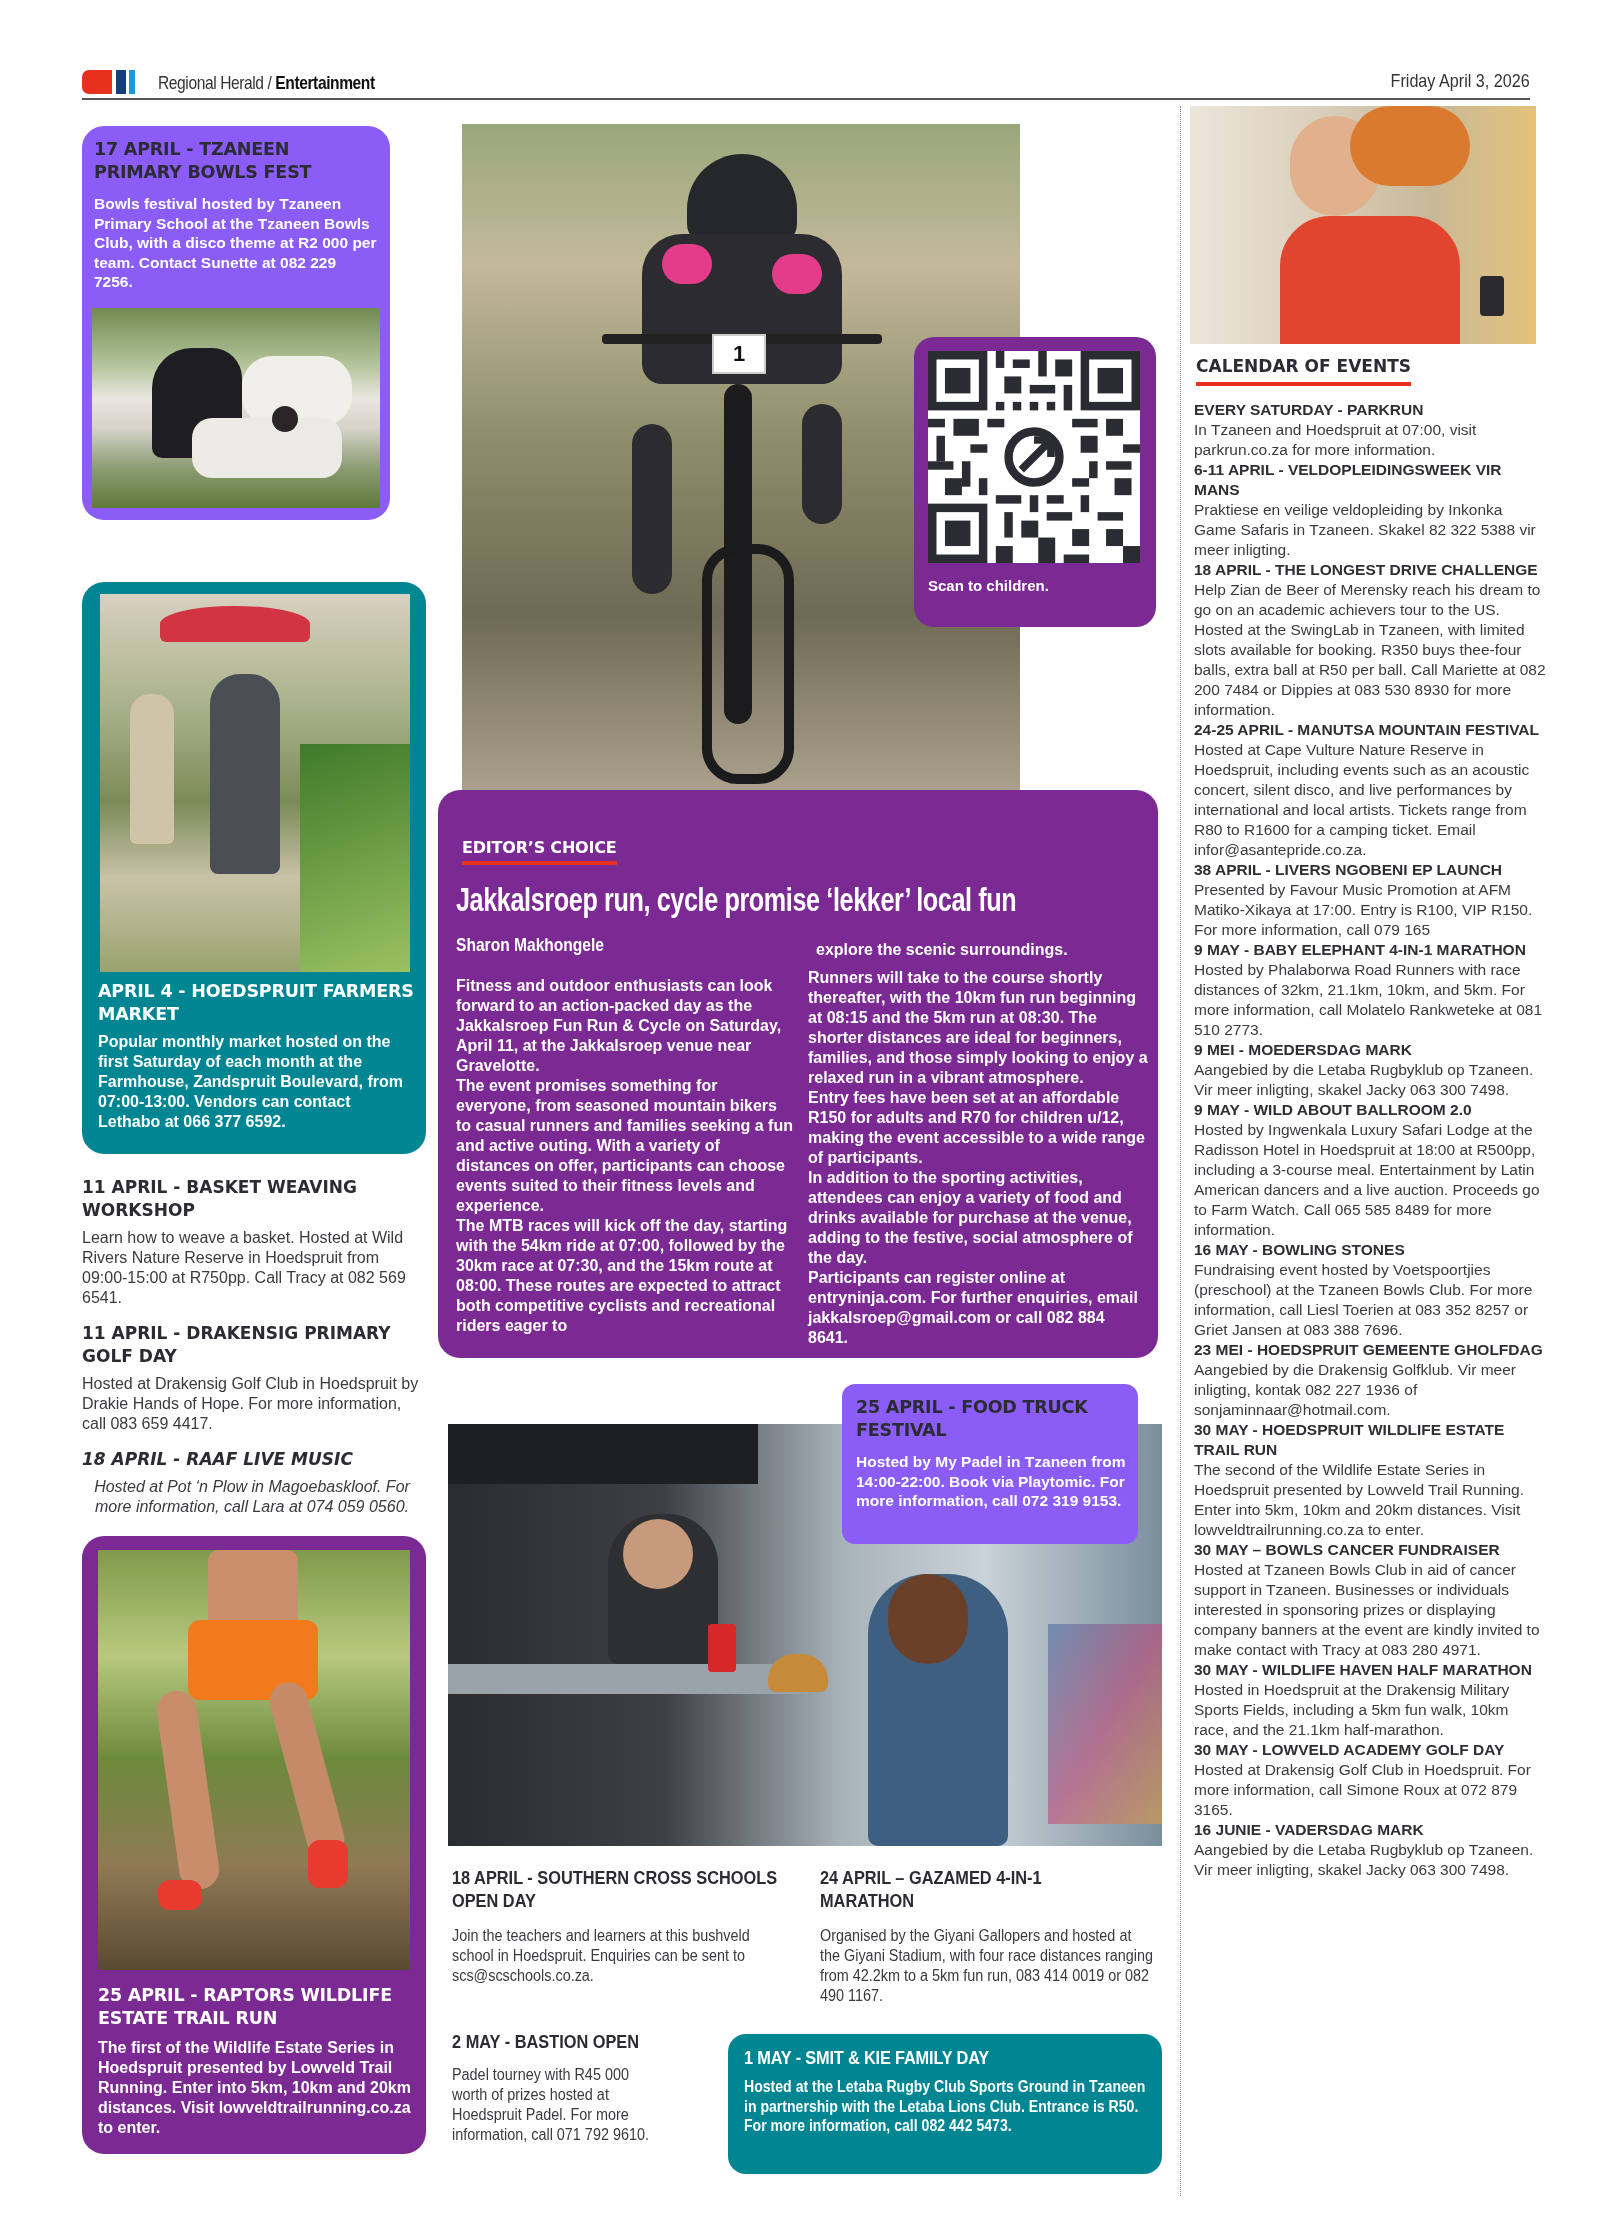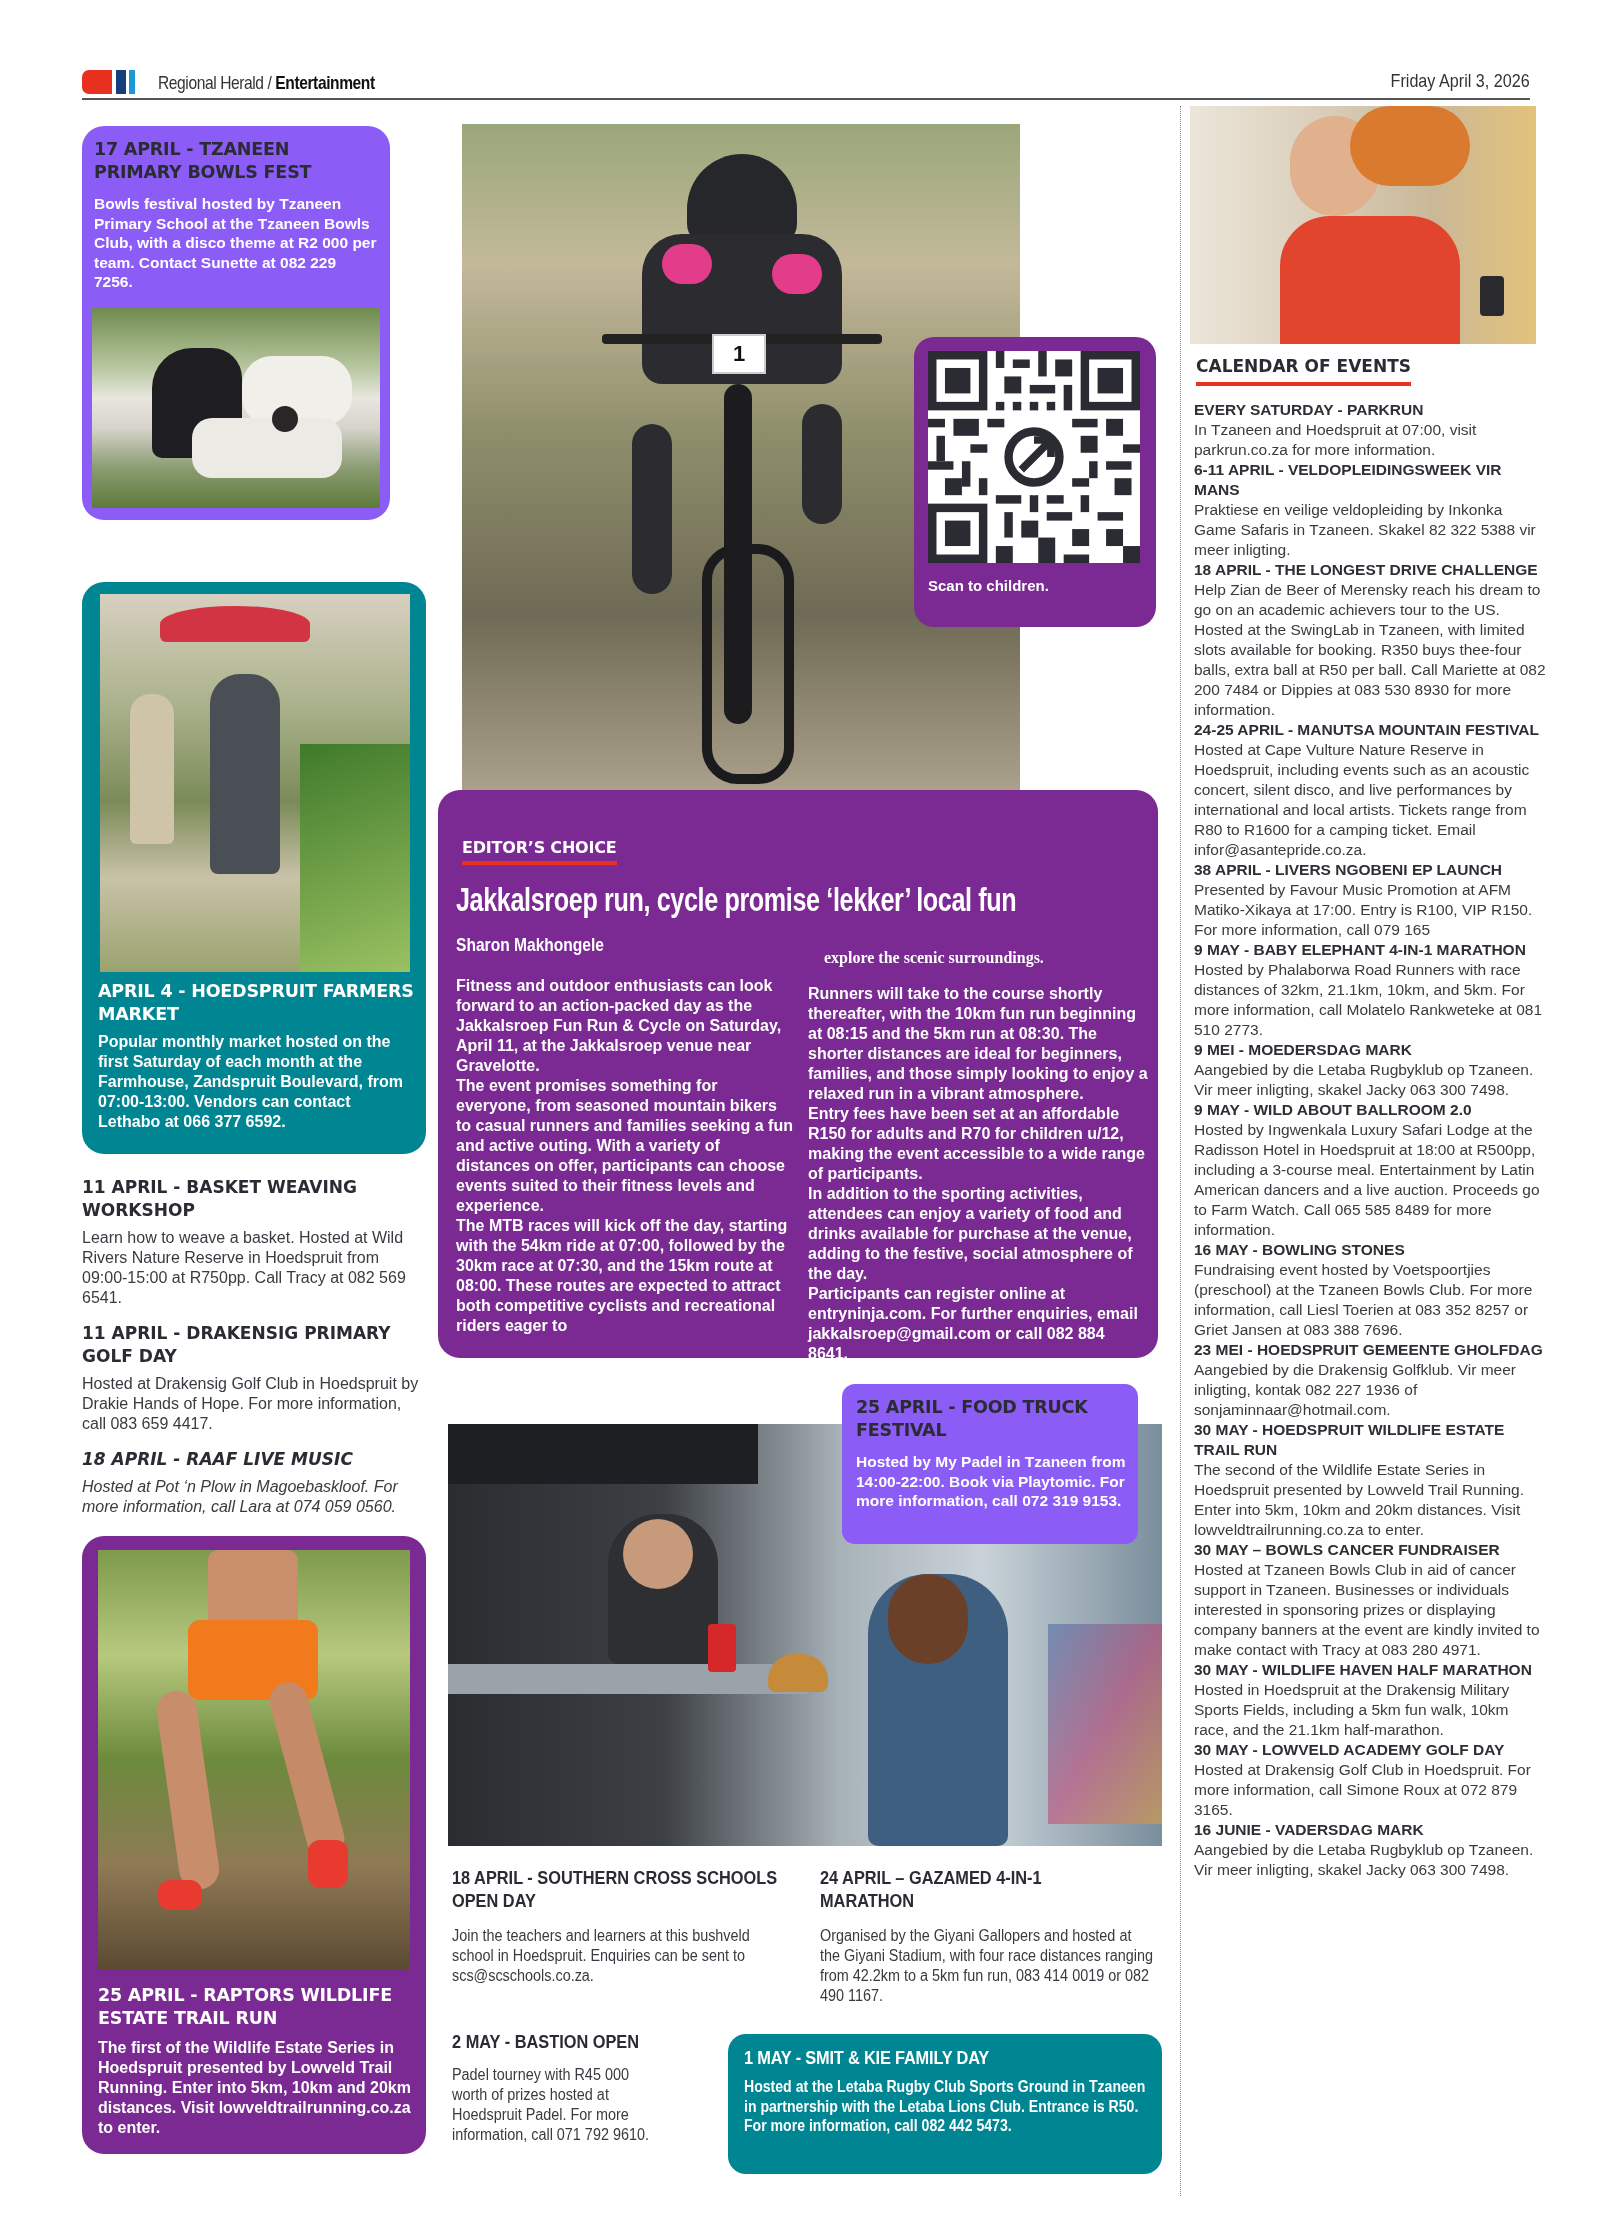--- a/index.html
+++ b/index.html
@@ -79,21 +79,21 @@
   <div>
     <h3>11 APRIL - BASKET WEAVING WORKSHOP</h3>
     <p style="margin-top:6px;">Learn how to weave a basket. Hosted at Wild Rivers Nature Reserve in Hoedspruit from 09:00-15:00 at R750pp. Call Tracy at 082 569 6541.</p>
   </div>
   <div style="margin-top:14px;">
     <h3>11 APRIL - DRAKENSIG PRIMARY GOLF DAY</h3>
     <p style="margin-top:6px;">Hosted at Drakensig Golf Club in Hoedspruit by Drakie Hands of Hope. For more information, call 083 659 4417.</p>
   </div>
   <div style="margin-top:14px;font-style:italic;">
     <h3>18 APRIL - RAAF LIVE MUSIC</h3>
-    <p style="margin-top:6px;">Hosted at Pot ‘n Plow in Magoebaskloof. For more information, call Lara at 074 059 0560.</p>
+    <p style="margin-top:6px;text-align:center;">Hosted at Pot ‘n Plow in Magoebaskloof. For more information, call Lara at 074 059 0560.</p>
   </div>
 </div>
 
 <div class="box purple" style="left:82px;top:1536px;width:344px;height:618px;">
   <div class="photo" style="left:16px;top:14px;width:312px;height:420px;background:linear-gradient(180deg,#7e9a4c 0%,#b7c97e 25%,#6c8a3c 50%,#8f7a55 75%,#5a4a32 100%);">
     <div class="abs" style="left:110px;top:0;width:90px;height:80px;background:#c98f6a;border-radius:10px;"></div>
     <div class="abs" style="left:90px;top:70px;width:130px;height:80px;background:#f07a1c;border-radius:12px;"></div>
     <div class="abs" style="left:70px;top:140px;width:40px;height:200px;background:#c88e6c;border-radius:20px;transform:rotate(-8deg);"></div>
     <div class="abs" style="left:190px;top:130px;width:38px;height:180px;background:#c58b69;border-radius:20px;transform:rotate(-15deg);"></div>
     <div class="abs" style="left:60px;top:330px;width:44px;height:30px;background:#e83a2e;border-radius:12px;"></div>
@@ -186,21 +186,21 @@
 <div class="box purple" style="left:438px;top:790px;width:720px;height:568px;border-radius:22px;">
   <div class="abs" style="left:24px;top:48px;font-family:'DejaVu Sans',sans-serif;font-weight:bold;font-size:16px;color:#fff;letter-spacing:-0.2px;padding-bottom:4px;border-bottom:4px solid #e8301e;">EDITOR’S CHOICE</div>
   <div class="abs" style="left:18px;top:90px;font-weight:bold;font-size:34px;color:#fff;white-space:nowrap;transform:scaleX(0.74);transform-origin:left;letter-spacing:-0.5px;">Jakkalsroep run, cycle promise ‘lekker’ local fun</div>
   <div class="abs" style="left:18px;top:144px;font-weight:bold;font-size:19px;color:#fff;transform:scaleX(0.82);transform-origin:left;white-space:nowrap;">Sharon Makhongele</div>
   <div class="abs" style="left:18px;top:186px;width:340px;font-size:16px;line-height:19.9px;color:#fff;">
     <p style="margin:0;">Fitness and outdoor enthusiasts can look forward to an action-packed day as the Jakkalsroep Fun Run &amp; Cycle on Saturday, April 11, at the Jakkalsroep venue near Gravelotte.</p>
     <p style="margin:0;">The event promises something for everyone, from seasoned mountain bikers to casual runners and families seeking a fun and active outing. With a variety of distances on offer, participants can choose events suited to their fitness levels and experience.</p>
     <p style="margin:0;">The MTB races will kick off the day, starting with the 54km ride at 07:00, followed by the 30km race at 07:30, and the 15km route at 08:00. These routes are expected to attract both competitive cyclists and recreational riders eager to</p>
   </div>
   <div class="abs" style="left:370px;top:142px;width:340px;font-size:16px;line-height:19.9px;color:#fff;">
-    <p style="margin:16px;font-family:Liberation Serif, serif;">explore the scenic surroundings.</p>
+    <p style="margin:8px;">explore the scenic surroundings.</p>
     <p style="margin:0;">Runners will take to the course shortly thereafter, with the 10km fun run beginning at 08:15 and the 5km run at 08:30. The shorter distances are ideal for beginners, families, and those simply looking to enjoy a relaxed run in a vibrant atmosphere.</p>
     <p style="margin:0;">Entry fees have been set at an affordable R150 for adults and R70 for children u/12, making the event accessible to a wide range of participants.</p>
     <p style="margin:0;">In addition to the sporting activities, attendees can enjoy a variety of food and drinks available for purchase at the venue, adding to the festive, social atmosphere of the day.</p>
     <p style="margin:0;">Participants can register online at entryninja.com. For further enquiries, email jakkalsroep@gmail.com or call 082 884 8641.</p>
   </div>
 </div>
 
 <div class="photo" style="left:448px;top:1424px;width:714px;height:422px;background:linear-gradient(90deg,#2a2c30 0%,#3c3f44 30%,#a8b2b9 55%,#c9d2d8 75%,#7a8e9c 100%);">
   <div class="abs" style="left:0;top:0;width:310px;height:60px;background:#1d1f22;"></div>
   <div class="abs" style="left:0;top:240px;width:360px;height:30px;background:#9aa3aa;"></div>

